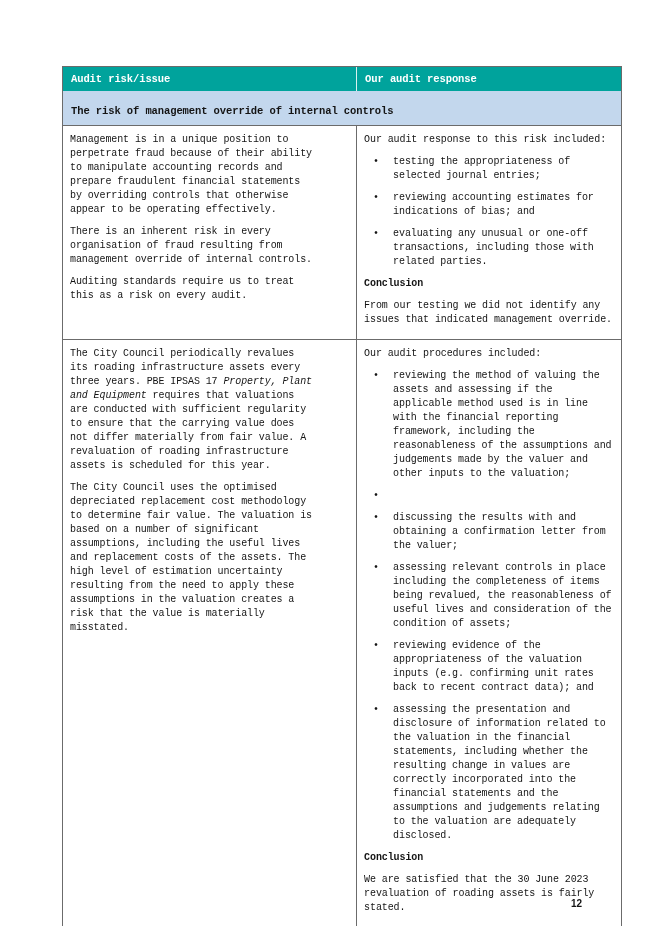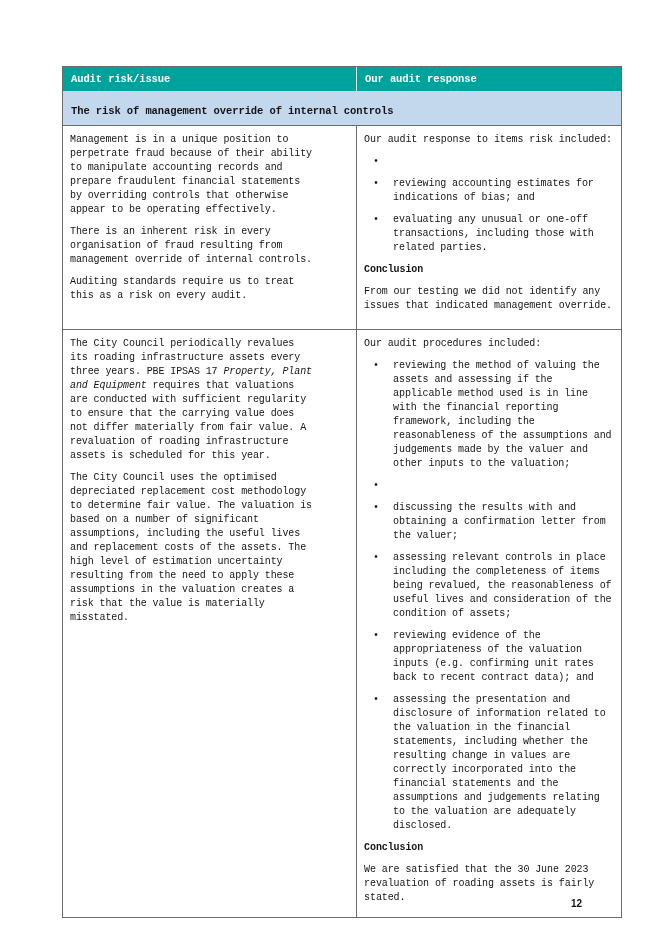--- a/index.html
+++ b/index.html
@@ -73,23 +73,24 @@
     </div>
     <div>
         <div class="row banner-row"><span class="banner-text">The risk of management override of internal controls</span></div>
         <div class="row body-row sec0">
           <div class="cell c1">
             <p class="para"><span>Management is in a unique position to perpetrate fraud because of their ability to manipulate accounting records and prepare fraudulent financial statements by overriding controls that otherwise appear to be operating effectively.</span></p>
             <p class="para"><span>There is an inherent risk in every organisation of fraud resulting from management override of internal controls.</span></p>
             <p class="para"><span>Auditing standards require us to treat this as a risk on every audit.</span></p>
           </div>
           <div class="cell c2">
-            <p class="para">Our audit response to items risk included:</p>
+            <p class="para">Our audit response to this risk included:</p>
             <div class="bullet-item">
               <span class="bullet-glyph">•</span>
+              <span class="bullet-text">testing the appropriateness of selected journal entries;</span>
             </div>
             <div class="bullet-item">
               <span class="bullet-glyph">•</span>
               <span class="bullet-text">reviewing accounting estimates for indications of bias; and</span>
             </div>
             <div class="bullet-item">
               <span class="bullet-glyph">•</span>
               <span class="bullet-text">evaluating any unusual or one-off transactions, including those with related parties.</span>
             </div>
             <p class="para conclusion-heading">Conclusion</p>

